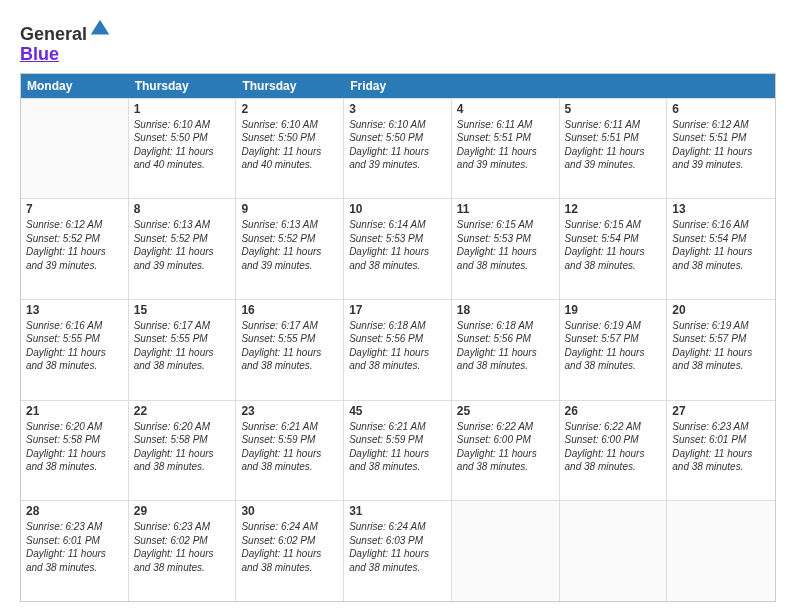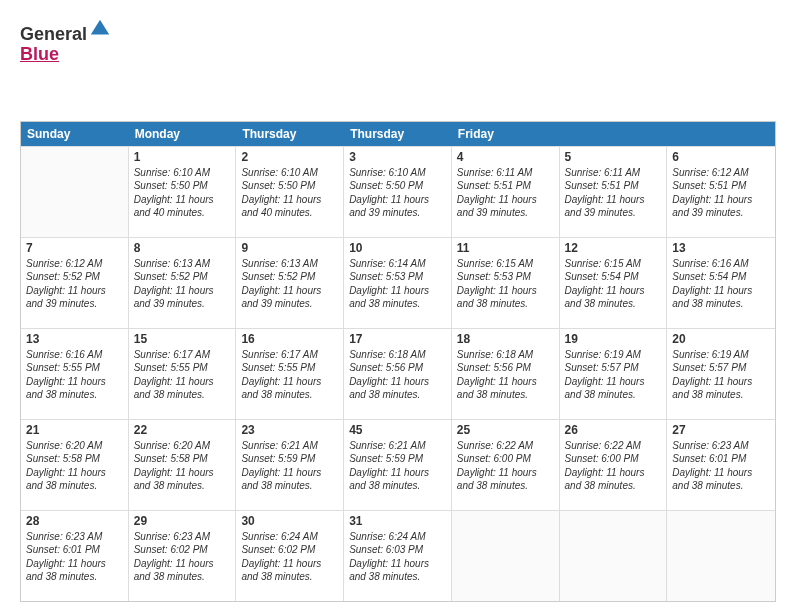--- a/index.html
+++ b/index.html
@@ -9,42 +9,41 @@
       width: 792px;
       height: 612px;
       overflow: hidden;
     }
     .page {
       width: 792px;
       height: 612px;
       padding: 18px 16px 10px 20px;
       display: flex;
       flex-direction: column;
-      gap: 48px;
     }
     .header {
       display: flex;
       justify-content: space-between;
       align-items: flex-start;
       margin-bottom: 8px;
     }
     .logo {
       display: flex;
       align-items: center;
     }
     .logo-text {
       font-size: 18px;
       font-weight: bold;
       line-height: 1.1;
     }
     .logo-text .general {
       color: #333;
     }
     .logo-text .blue {
-      color: #be185d;
+      color: #6d28d9;
       text-decoration: underline;
     }
     .logo-icon {
       width: 22px;
       height: 22px;
       margin-left: 2px;
     }
     .title-area {
       text-align: right;
     }
@@ -130,21 +129,20 @@
       </div>
     </div>
     <div class="title-area">
       <div class="month-title"></div>
       <div class="subtitle"></div>
     </div>
   </div>
 
   <div class="calendar">
     <div class="cal-header" id="cal-header">
-        <div class="cal-header-cell">Sunday</div>
         <div class="cal-header-cell">Monday</div>
         <div class="cal-header-cell">Thursday</div>
         <div class="cal-header-cell">Thursday</div>
         <div class="cal-header-cell">Friday</div>
       </div>
     <div class="cal-body" id="cal-body">
         <div class="cal-row">
           <div class="cal-cell empty"></div>
           <div class="cal-cell">
             <div class="day-num">1</div>

